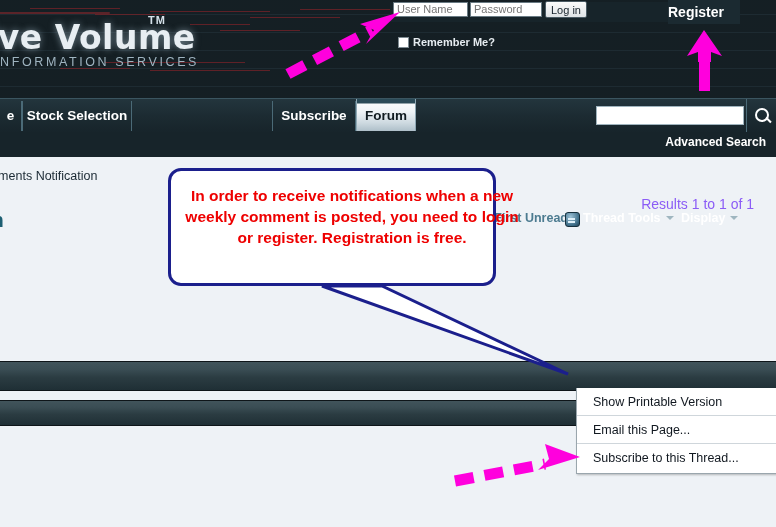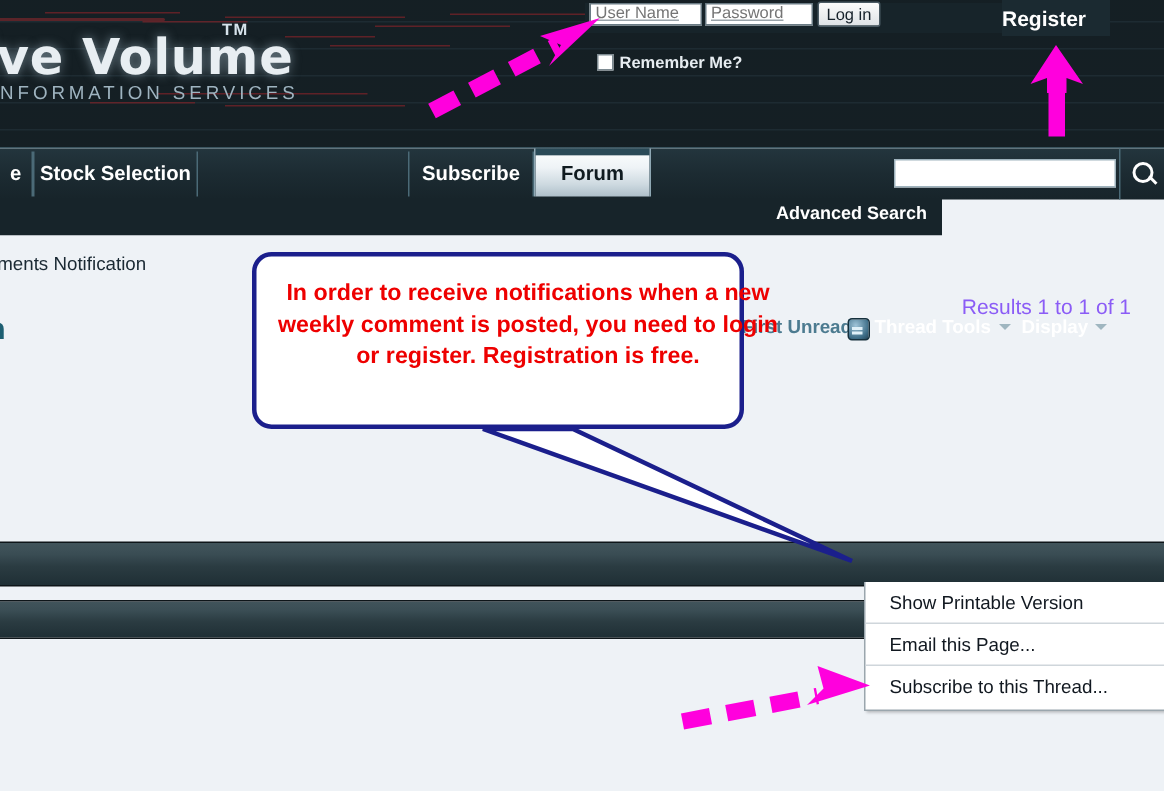--- a/index.html
+++ b/index.html
@@ -38,21 +38,21 @@
   .logo-sub{
     position:absolute;left:-6px;top:55px;color:#9fb4c0;font-size:12.5px;
     letter-spacing:2.6px;font-weight:500;
   }
 
   
   .login-strip{position:absolute;left:390px;top:2px;width:280px;height:20px;background:#17242a;}
   .inp{
     position:absolute;top:2px;height:15px;border:1px solid #6a7b84;background:#fff;
     font-family:"Liberation Sans",sans-serif;font-size:11px;color:#9aa3a9;
-    padding:0 3px;line-height:15px;box-sizing:border-box;text-decoration:underline;
+    padding:0 3px;line-height:15px;box-sizing:border-box;
   }
   #user-name-input{left:393px;width:75px;}
   #password-input{left:470px;width:72px;}
   .login-btn{
     position:absolute;left:545px;top:1px;width:42px;height:17px;
     background:linear-gradient(to bottom,#fbfbfb,#dfe3e6);
     border:1px solid #4a5a63;border-radius:2px;
     font-size:11px;color:#16212a;text-align:center;line-height:16px;
     box-sizing:border-box;font-weight:500;
   }
@@ -95,21 +95,21 @@
     background:#ffffff;border:1px solid #9fb3bd;box-sizing:border-box;
   }
   .nav-search-btn{
     position:absolute;left:158px;top:0;width:30px;height:34px;
     border-left:1px solid #4b6a77;box-sizing:border-box;
   }
   .mag{position:absolute;left:8px;top:9px;width:10px;height:10px;border:2px solid #fff;border-radius:50%;}
   .mag:after{content:"";position:absolute;left:8px;top:9px;width:7px;height:2px;background:#fff;transform:rotate(45deg);}
 
   .advbar{
-    position:absolute;left:0;top:132px;width:628px;height:25px;
+    position:absolute;left:0;top:132px;width:776px;height:25px;
     background:#17242a;
   }
   .adv-link{
     position:absolute;right:10px;top:3px;color:#ffffff;font-size:12px;font-weight:bold;
   }
 
   
   .page{
     position:absolute;left:0;top:157px;width:776px;height:370px;background:#eef2f6;
   }
@@ -226,21 +226,21 @@
     </div>
 
     <div class="hdr-btn help-b">Help</div>
     <div class="hdr-btn register-b">Register</div>
   </div>
 
   <div class="navbar">
     <div class="nav-item first" style="left:0;width:22px;">e</div>
     <div class="nav-item" style="left:22px;width:110px;">Stock Selection</div>
     <div class="nav-item" style="left:272px;width:84px;">Subscribe</div>
-    <div class="nav-active" style="left:356px;width:78px;text-align:center;">Forum</div>
+    <div class="nav-active" style="left:356px;width:60px;text-align:center;">Forum</div>
 
     <div class="nav-search-wrap">
       <div class="nav-search-box"></div>
       <div class="nav-search-btn">
         <span class="mag"></span>
       </div>
     </div>
   </div>
 
   <div class="advbar">

